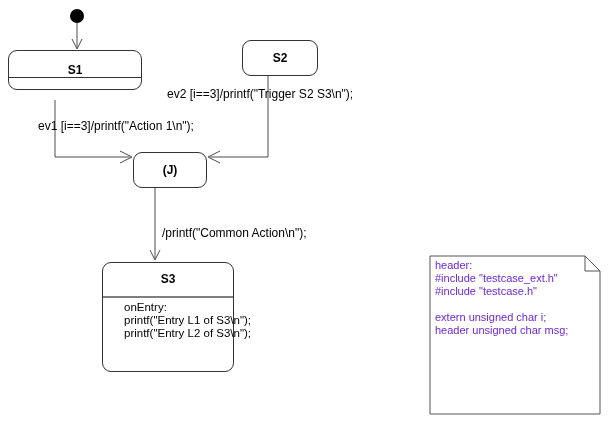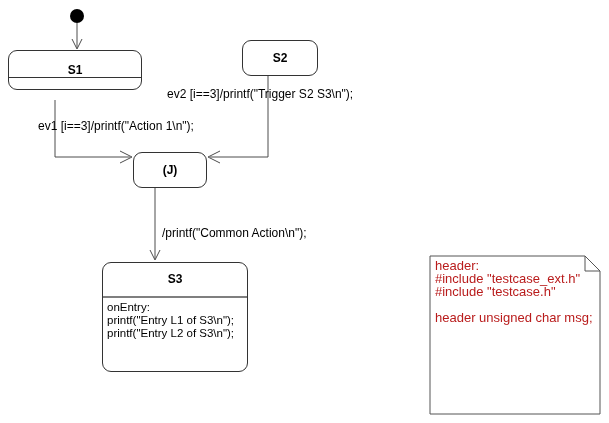--- a/index.html
+++ b/index.html
@@ -50,34 +50,34 @@
     height: 33px;
     border-bottom: 2px solid #7f7f7f;
   }
   .s3-body {
     position: absolute;
     left: 4px; top: 38px; right: 2px;
     font-size: 11.5px;
     line-height: 13px;
     color: #000000;
   }
-  .s3-body div { min-height: 13px; white-space: nowrap; }
+  .s3-body div { min-height: 13px; white-space: nowrap; margin-left: 17px; }
   .edge-label {
     position: absolute;
     font-size: 12px;
     color: #000000;
     white-space: nowrap;
   }
   .note-text {
     position: absolute;
     left: 435px; top: 259px;
     width: 162px;
-    font-size: 13px;
+    font-size: 11px;
     line-height: 13px;
-    color: #b91c1c;
+    color: #6d28d9;
   }
   .note-text div { min-height: 13px; white-space: nowrap; }
 </style>
 </head>
 <body>
 
 <div id="canvas">
 
   <svg class="layer" viewBox="0 0 609 423">
 
@@ -117,35 +117,36 @@
   </div>
 
   <div class="state" style="left:242px; top:40px; width:76px; height:36px;">
     <div class="state-title" style="top:10px;">S2</div>
   </div>
 
   <div class="state" style="left:133px; top:152px; width:74px; height:36px;">
     <div class="state-title" style="top:10px;">(J)</div>
   </div>
 
-  <div class="state" style="left:102px; top:262px; width:146px; height:110px;">
+  <div class="state" style="left:102px; top:262px; width:132px; height:110px;">
     <div class="s3-titlebar"></div>
     <div class="state-title" style="top:9px;">S3</div>
     <div class="s3-body">
       <div>onEntry:</div>
       <div>printf("Entry L1 of S3\n");</div>
       <div>printf("Entry L2 of S3\n");</div>
     </div>
   </div>
 
   <div class="edge-label" style="left:38px; top:119px;">ev1 [i==3]/printf("Action 1\n");</div>
   <div class="edge-label" style="left:167px; top:87px;">ev2 [i==3]/printf("Trigger S2 S3\n");</div>
   <div class="edge-label" style="left:162px; top:226px;">/printf("Common Action\n");</div>
 
   <div class="note-text">
     <div>header:</div>
     <div>#include "testcase_ext.h"</div>
     <div>#include "testcase.h"</div>
     <div></div>
+    <div>extern unsigned char i;</div>
     <div>header unsigned char msg;</div>
   </div>
 
 </div>
 
 </body></html>

